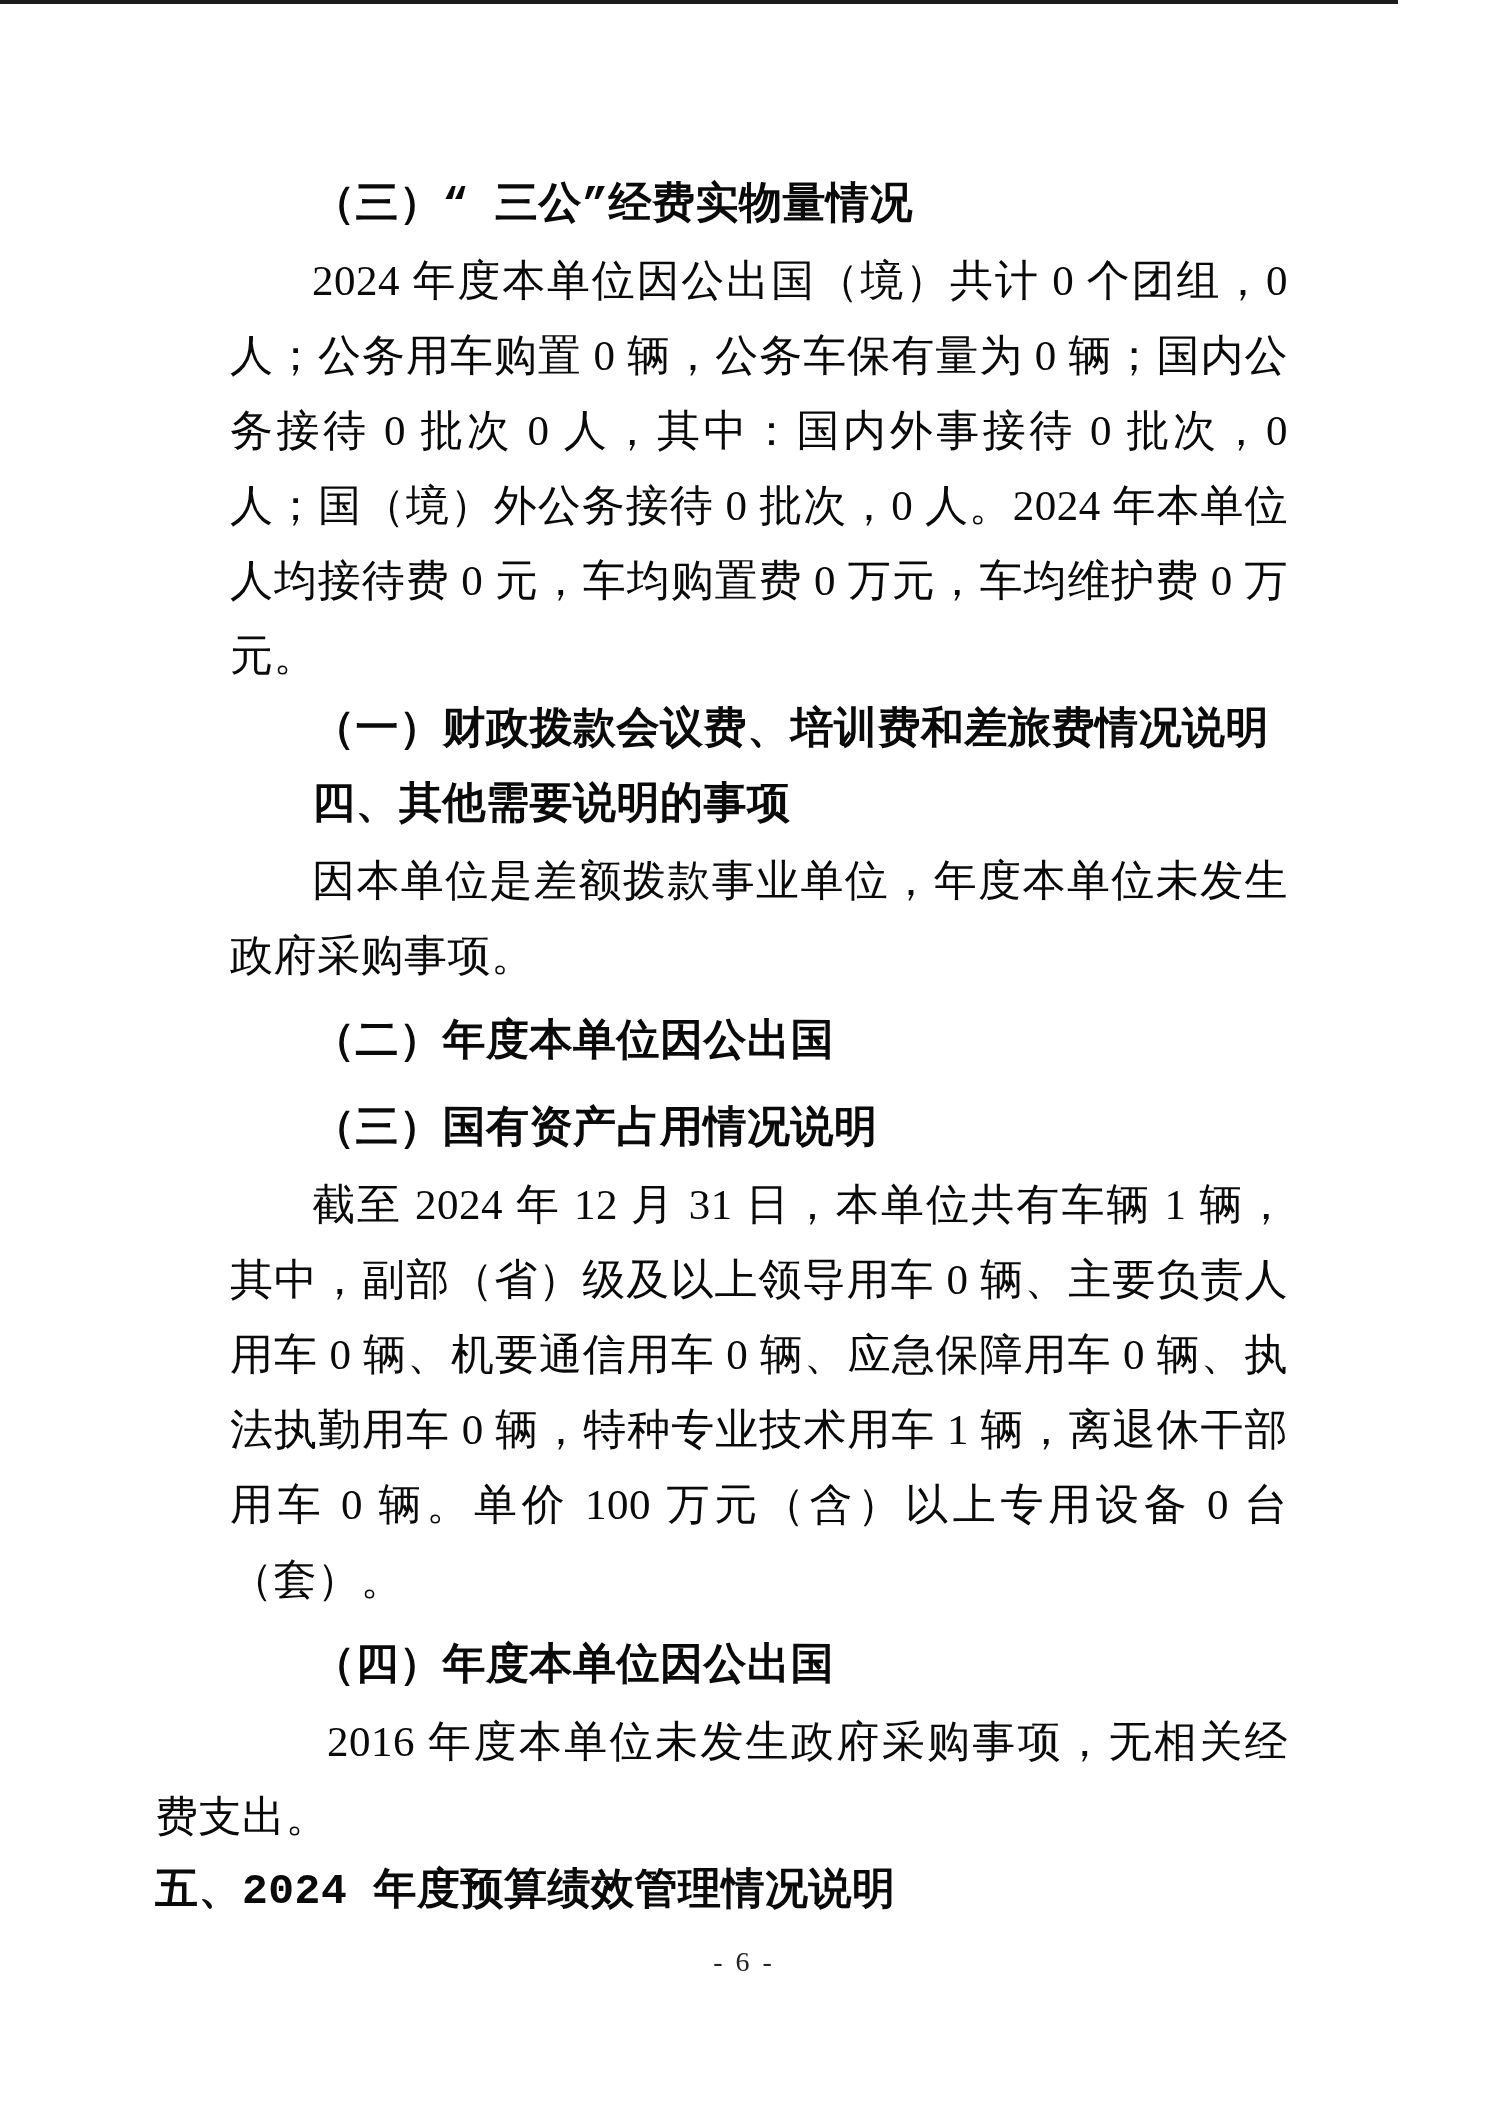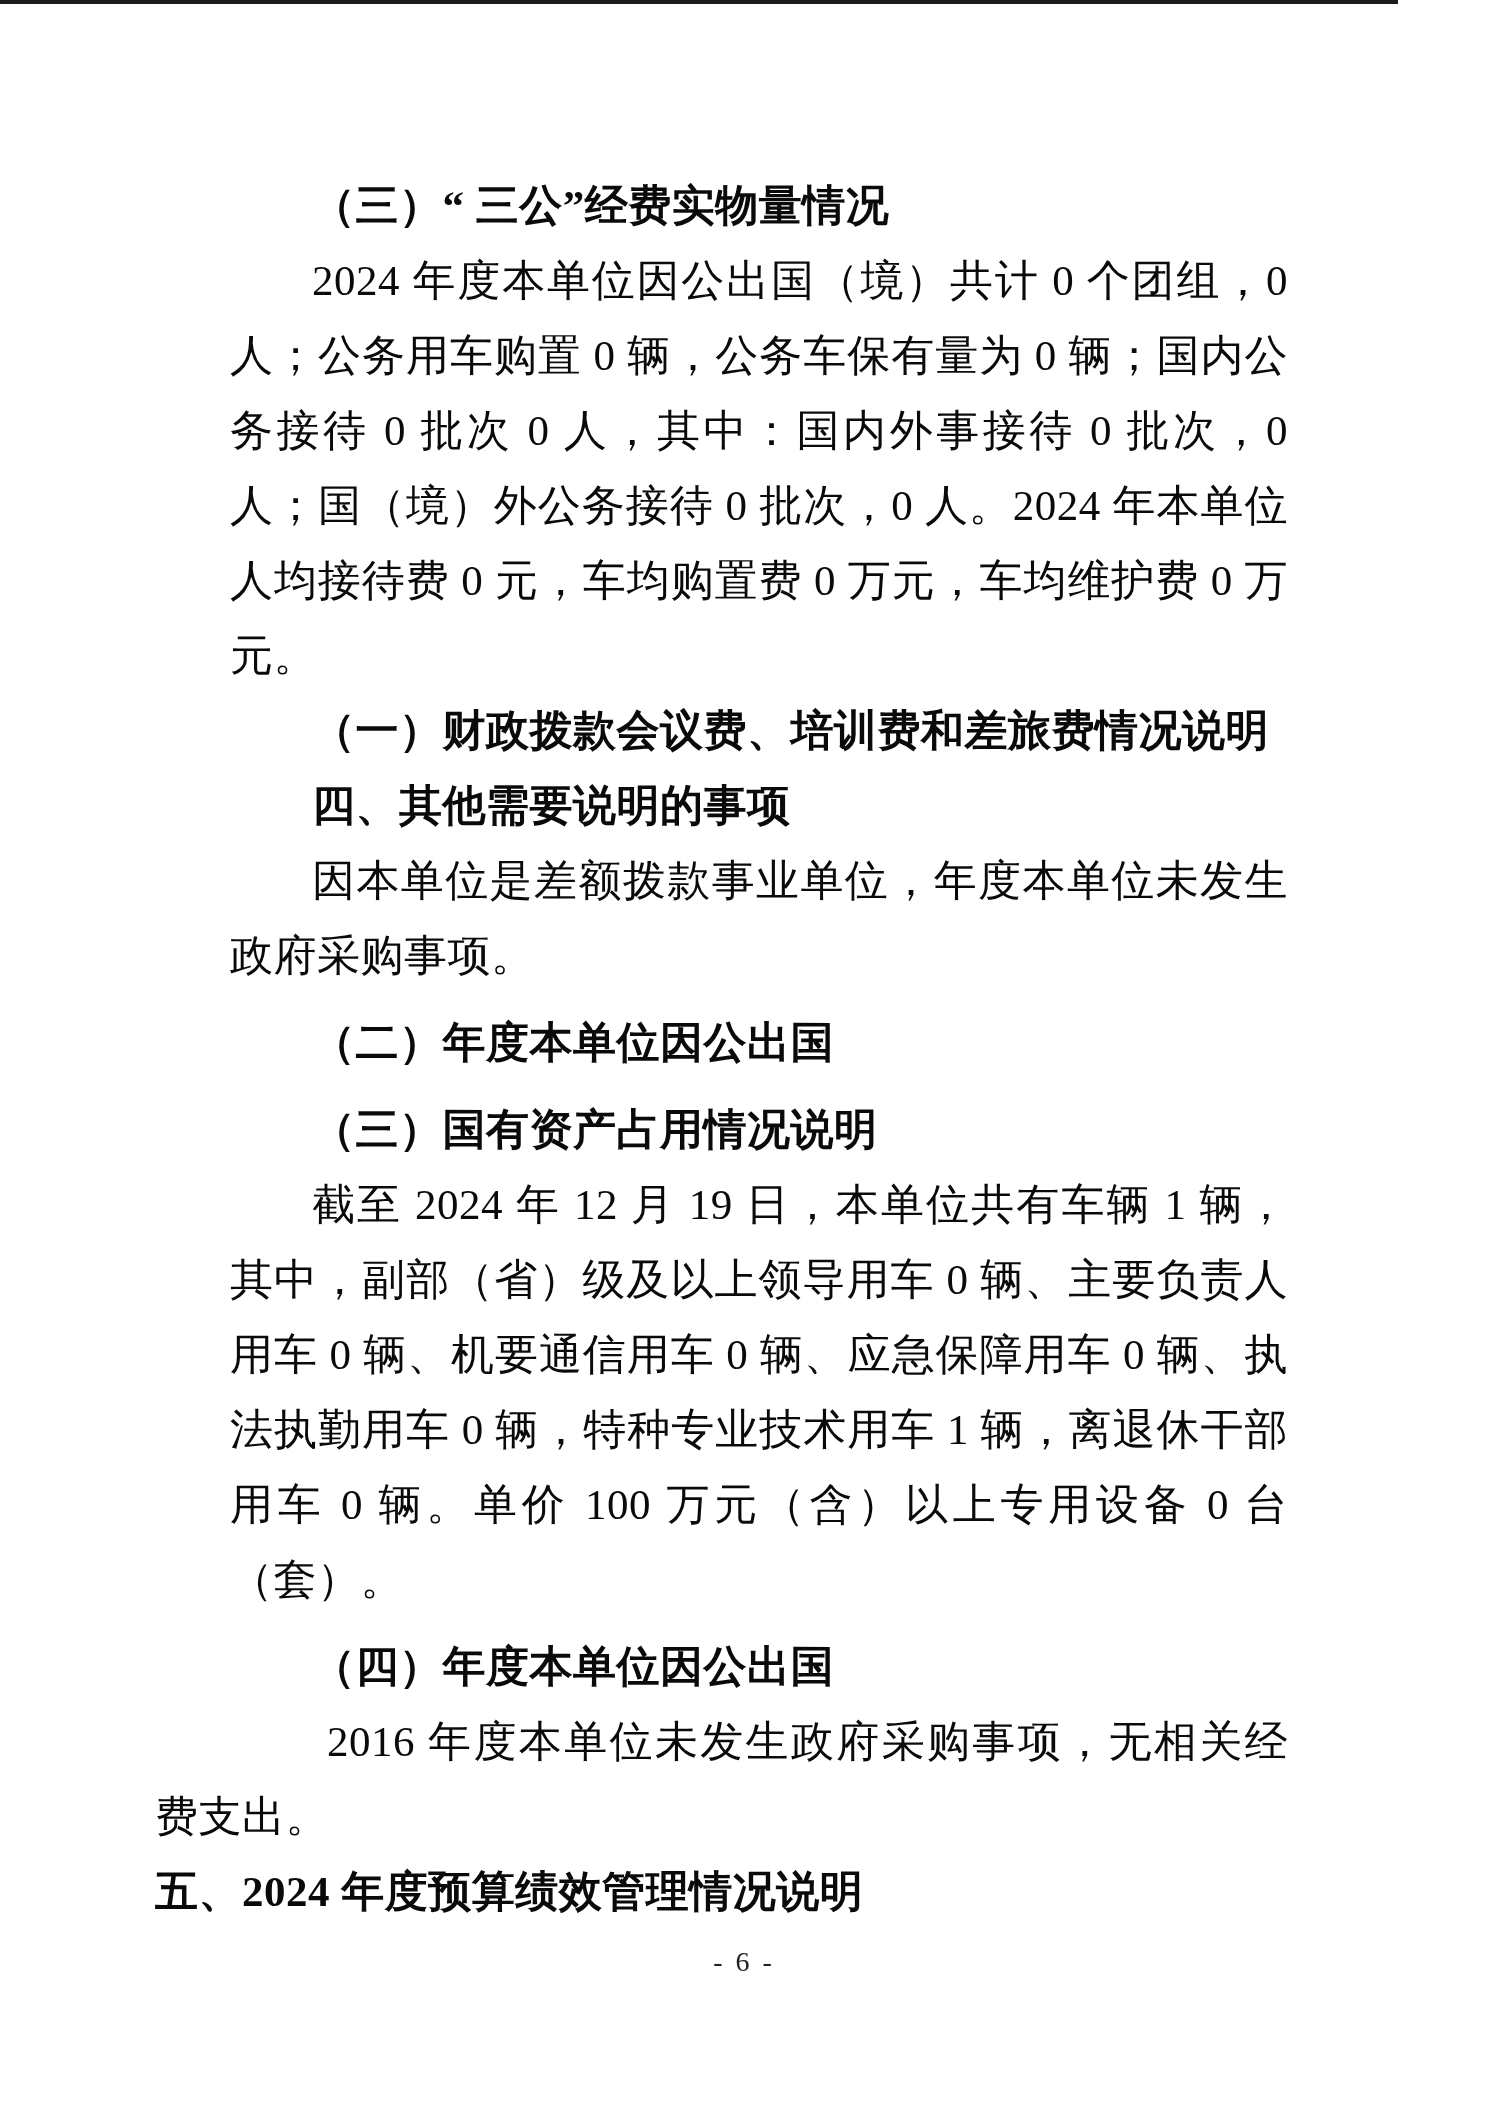--- a/index.html
+++ b/index.html
@@ -29,21 +29,21 @@
     top: 168px;
     left: 230px;
     width: 1058px;
     font-size: 43px;
     line-height: 75px;
     text-align: justify;
     text-align-last: left;
     letter-spacing: 0.5px;
   }
   .heading {
-    font-family: Liberation Serif, serif;
+    font-family: Liberation Mono, monospace;
     font-weight: 700;
     text-indent: 82px;
     text-align: center;
     white-space: nowrap;
     margin: 0;
   }
   .para {
     text-indent: 82px;
     margin: 0;
   }
@@ -87,21 +87,21 @@
 
     <p class="heading">四、其他需要说明的事项</p>
 
     <p class="para">因本单位是差额拨款事业单位，年度本单位未发生政府采购事项。</p>
 
     <p class="heading gap-above">（二）年度本单位因公出国</p>
 
 
     <p class="heading gap-above">（三）国有资产占用情况说明</p>
 
-    <p class="para">截至 2024 年 12 月 19 日，本单位共有车辆 1 辆，其中，副部（省）级及以上领导用车 0 辆、主要负责人用车 0 辆、机要通信用车 0 辆、应急保障用车 0 辆、执法执勤用车 0 辆，特种专业技术用车 1 辆，离退休干部用车 0 辆。单价 100 万元（含）以上专用设备 0 台（套）。</p>
+    <p class="para">截至 2024 年 12 月 31 日，本单位共有车辆 1 辆，其中，副部（省）级及以上领导用车 0 辆、主要负责人用车 0 辆、机要通信用车 0 辆、应急保障用车 0 辆、执法执勤用车 0 辆，特种专业技术用车 1 辆，离退休干部用车 0 辆。单价 100 万元（含）以上专用设备 0 台（套）。</p>
 
     <p class="heading gap-above">（四）年度本单位因公出国</p>
 
     <p class="para para-hang">2016 年度本单位未发生政府采购事项，无相关经费支出。</p>
 
     <p class="heading heading-left">五、2024 年度预算绩效管理情况说明</p>
   </div>
 
   <div class="pagenum">- 6 -</div>
 </div>

